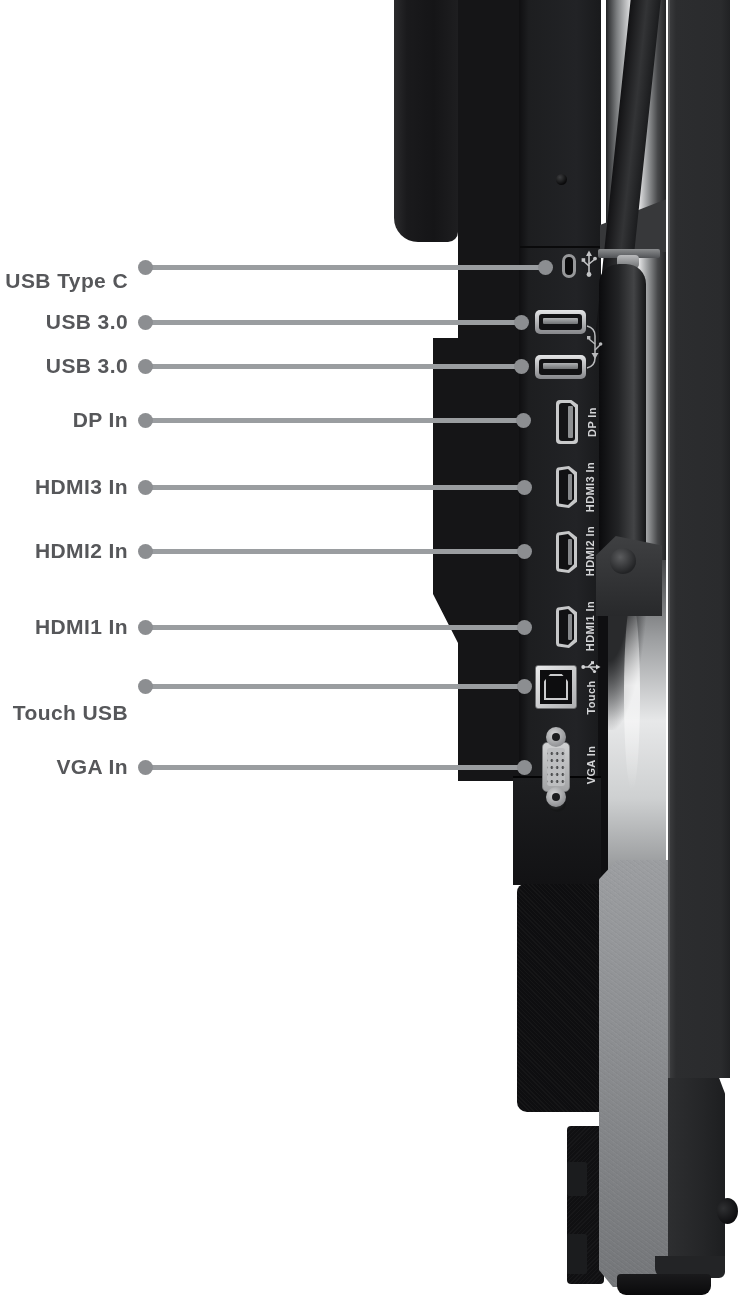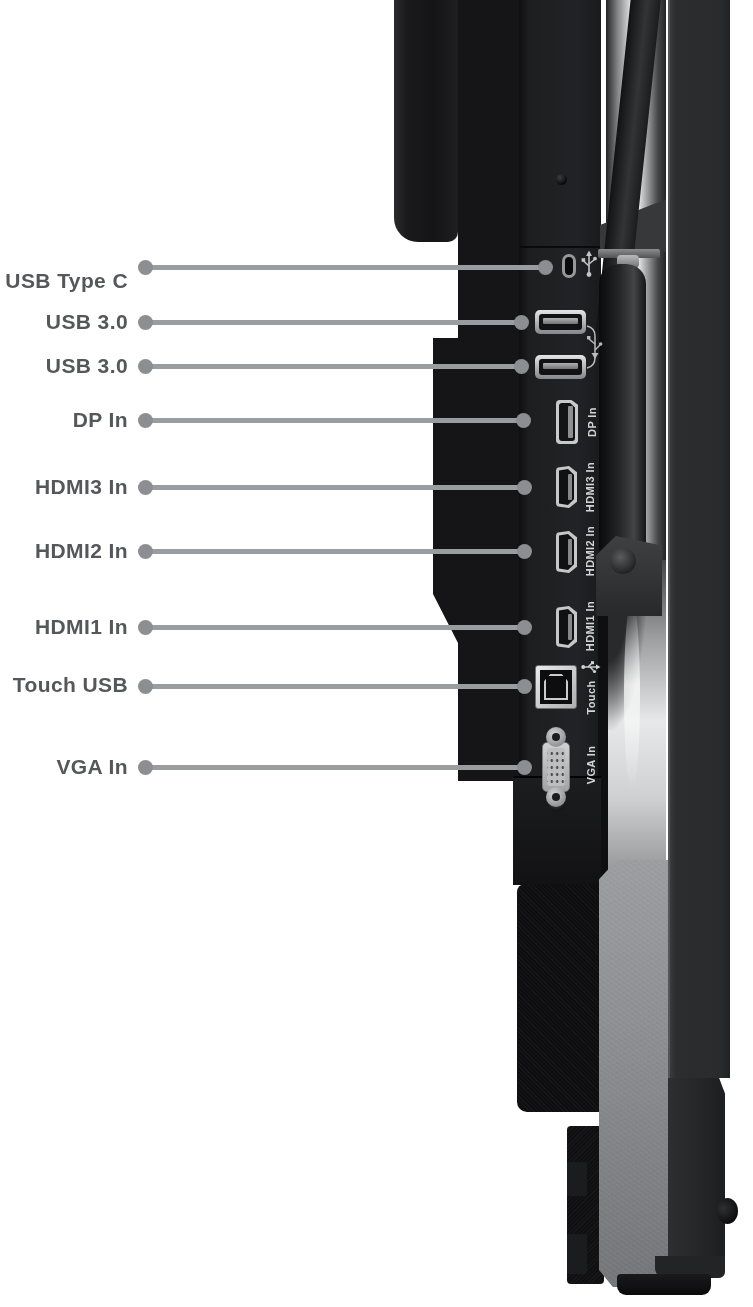--- a/index.html
+++ b/index.html
@@ -270,21 +270,21 @@
   <div class="callout-label" style="top:538px;">HDMI2 In</div>
   <div class="lead-line" style="left:145px;top:549px;width:379px;"></div>
   <div class="lead-dot" style="left:138px;top:544px;"></div>
   <div class="lead-dot" style="left:517px;top:544px;"></div>
 
   <div class="callout-label" style="top:614px;">HDMI1 In</div>
   <div class="lead-line" style="left:145px;top:625px;width:379px;"></div>
   <div class="lead-dot" style="left:138px;top:620px;"></div>
   <div class="lead-dot" style="left:517px;top:620px;"></div>
 
-  <div class="callout-label" style="top:672px;">Touch USB</div>
+  <div class="callout-label" style="top:700px;">Touch USB</div>
   <div class="lead-line" style="left:145px;top:684px;width:379px;"></div>
   <div class="lead-dot" style="left:138px;top:679px;"></div>
   <div class="lead-dot" style="left:517px;top:679px;"></div>
 
   <div class="callout-label" style="top:754px;">VGA In</div>
   <div class="lead-line" style="left:145px;top:765px;width:379px;"></div>
   <div class="lead-dot" style="left:138px;top:760px;"></div>
   <div class="lead-dot" style="left:517px;top:760px;"></div>
 
 </div>

